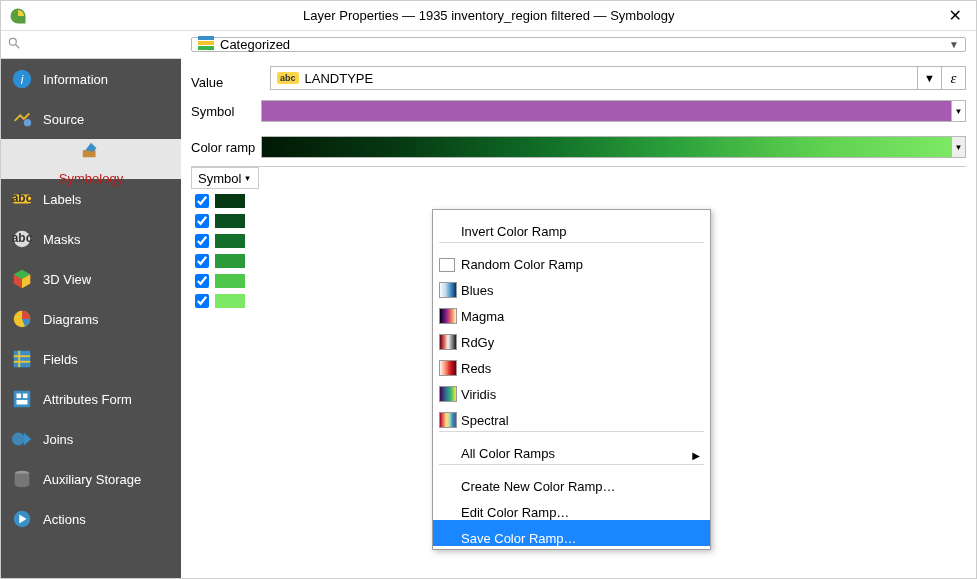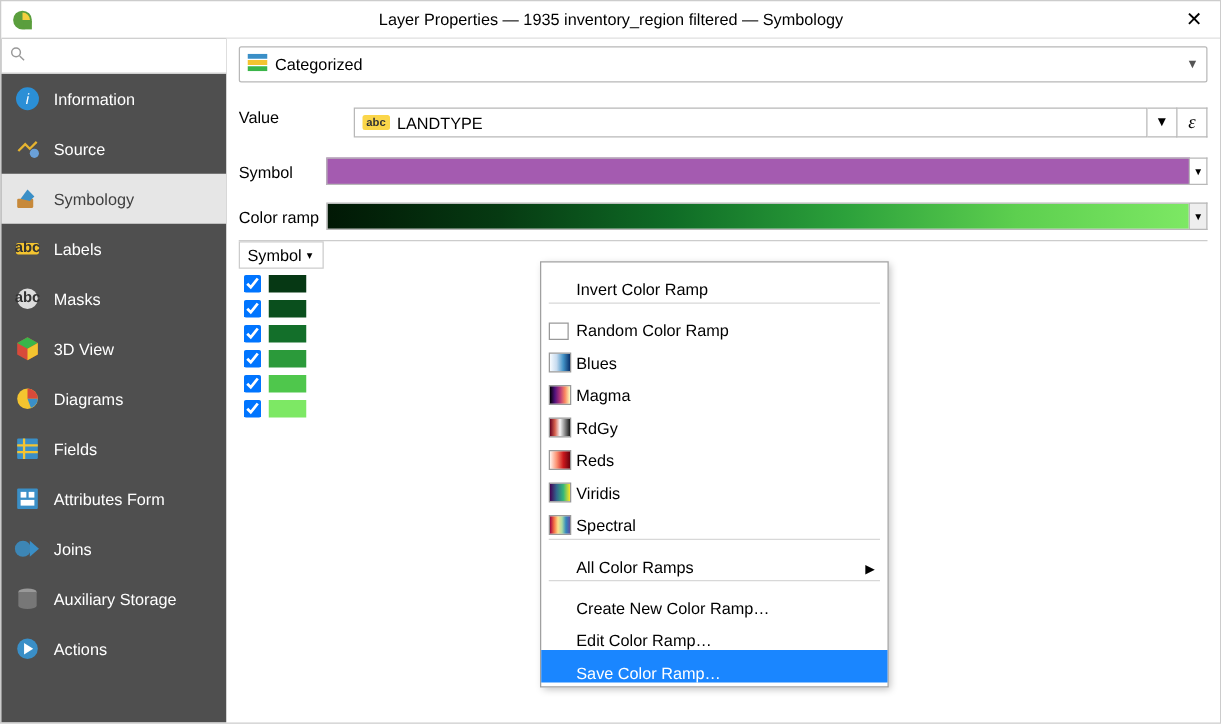--- a/index.html
+++ b/index.html
@@ -12,29 +12,29 @@
 
 .body { display: flex; height: calc(100% - 30px); }
 
 .sidebar { width: 180px; background: #4f4f4f; color: #fff; display: flex; flex-direction: column; }
 .search-row { background: #fff; height: 28px; display: flex; align-items: center; padding: 0 6px; border-bottom: 1px solid #d0d0d0; }
 .search-row input { border: none; outline: none; width: 100%; font-size: 13px; color: #777; }
 .search-row .mag { color: #aaa; margin-right: 4px; }
 
 .nav-item { display: flex; align-items: center; height: 40px; padding: 0 10px; cursor: pointer; gap: 10px; }
 .nav-item .icon { width: 22px; height: 22px; flex-shrink: 0; }
-.nav-item.active { background: #e6e6e6; color: #404040; }
+.nav-item.active { background: #e6e6e6; color: #b91c1c; flex-direction: column; }
 .nav-item span { font-size: 13px; }
 
 .main { flex: 1; display: flex; flex-direction: column; padding: 6px 10px 0 10px; position: relative; }
 
-.render-row { height: 29px; border: 1px solid #b8b8b8; border-radius: 2px; display: flex; align-items: center; padding: 0 6px; gap: 6px; margin-bottom: 20px; position: relative; }
+.render-row { height: 15px; border: 1px solid #b8b8b8; border-radius: 2px; display: flex; align-items: center; padding: 0 6px; gap: 6px; margin-bottom: 8px; position: relative; }
 .render-row .chev { margin-left: auto; font-size: 10px; color: #555; }
 
-.form-row { display: flex; align-items: flex-start; height: 30px; margin-bottom: 6px; gap: 22px; }
+.form-row { display: flex; align-items: flex-end; height: 30px; margin-bottom: 6px; gap: 9px; }
 .form-row .lbl { width: 70px; font-size: 13px; }
 .value-combo { flex: 1; display: flex; }
 .value-combo .box { flex: 1; height: 24px; border: 1px solid #b8b8b8; display: flex; align-items: center; padding: 0 6px; gap: 6px; }
 .value-combo .abc { background: #fbd64a; font-size: 9px; font-weight: bold; padding: 1px 3px; border-radius: 2px; color: #333; }
 .value-combo .dd-btn, .value-combo .eps-btn { width: 24px; height: 24px; border: 1px solid #b8b8b8; border-left: none; display: flex; align-items: center; justify-content: center; font-size: 11px; }
 .value-combo .eps-btn { font-size: 15px; font-style: italic; font-family: Georgia, serif; }
 
 .sym-row { display: flex; align-items: center; height: 30px; margin-bottom: 6px; }
 .sym-row .lbl { width: 70px; }
 .sym-swatch { flex: 1; height: 22px; border: 1px solid #b8b8b8; background: #a45bb0; }

